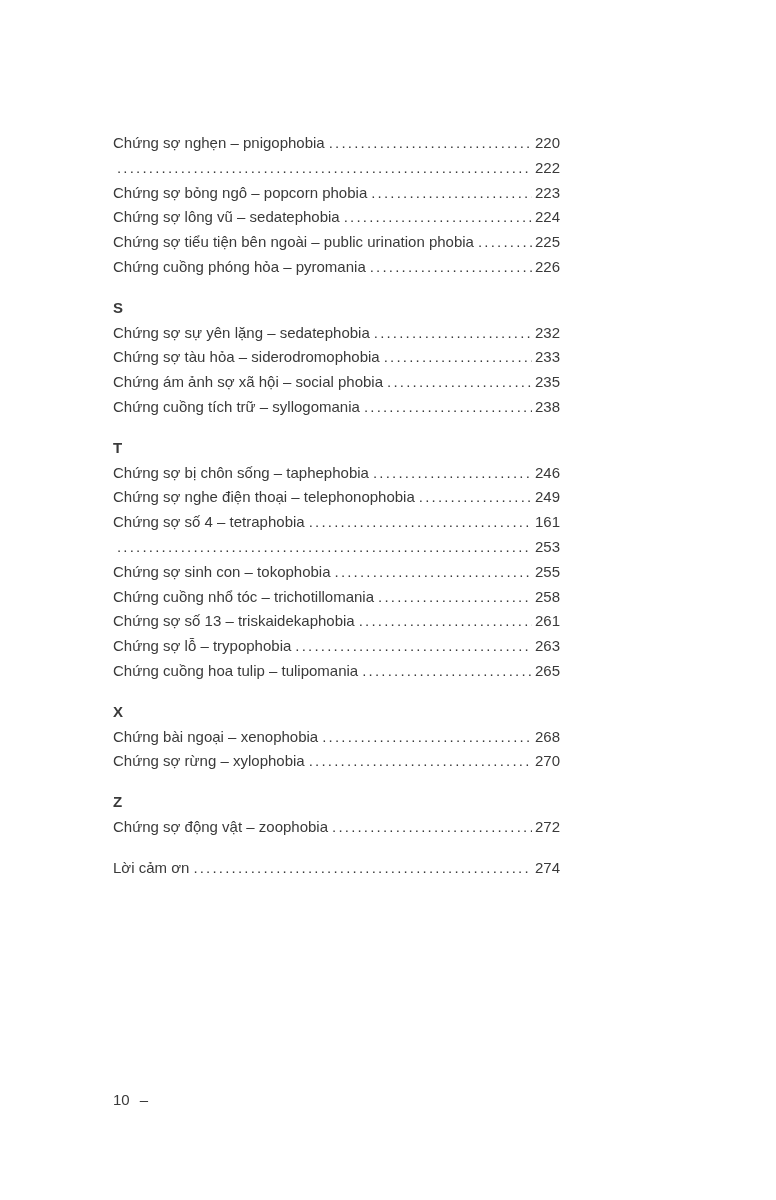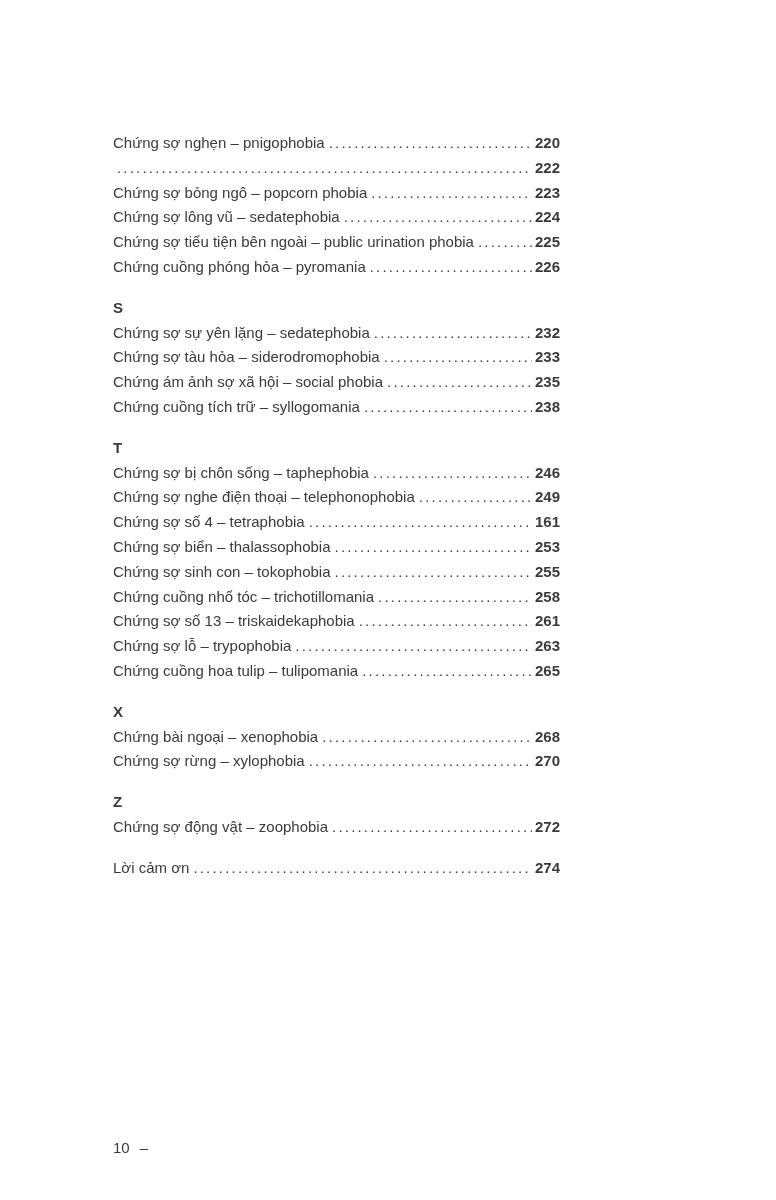--- a/index.html
+++ b/index.html
@@ -48,30 +48,28 @@
     margin: 0 3px 0 4px;
     letter-spacing: 2.2px;
     color: #3a3a3a;
   }
   .dot-leader::after {
     content: "..................................................................................................................................................................................................................";
   }
   .entry-page {
     flex: 0 0 auto;
     white-space: nowrap;
-    font-weight: bold;
   }
   .page-footer {
     position: absolute;
     left: 113px;
     top: 1090px;
     font-size: 15px;
     line-height: 20px;
     color: #3a3a3a;
-    margin-top: 48px;
   }
   .footer-dash {
     margin-left: 10px;
   }
 </style>
 </head>
 <body>
 
 <div class="book-page">
 
@@ -157,21 +155,20 @@
     <span class="entry-page">249</span>
   </div>
 
   <div class="toc-entry">
     <span class="entry-title">Chứng sợ số 4 – tetraphobia</span>
     <span class="dot-leader"></span>
     <span class="entry-page">161</span>
   </div>
 
   <div class="toc-entry">
-    <span class="entry-title">Chứng sợ biển – thalassophobia</span>
     <span class="dot-leader"></span>
     <span class="entry-page">253</span>
   </div>
 
   <div class="toc-entry">
     <span class="entry-title">Chứng sợ sinh con – tokophobia</span>
     <span class="dot-leader"></span>
     <span class="entry-page">255</span>
   </div>
 

